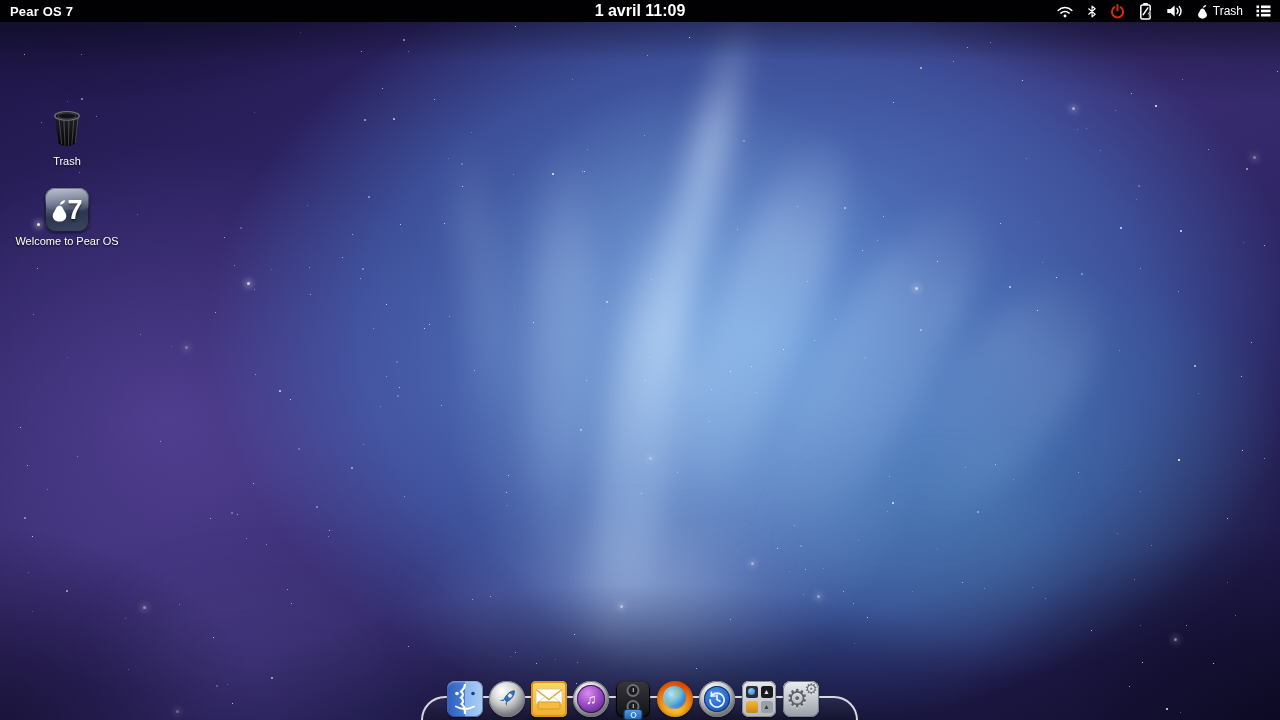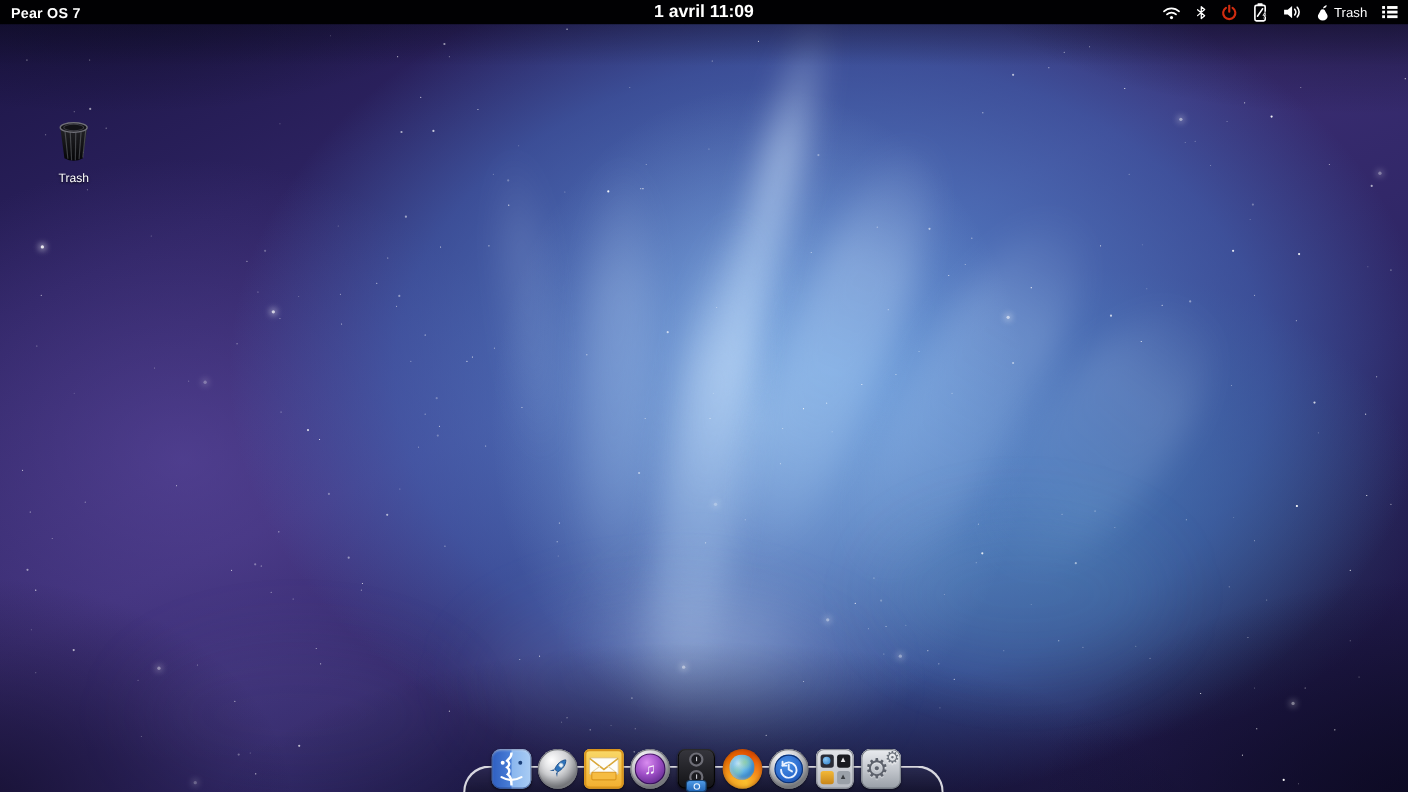--- a/index.html
+++ b/index.html
@@ -470,20 +470,30 @@
           <path d="M21.4 8.7 L19.6 33"></path>
             <path d="M25.5 7 L22.8 31.5"></path>
         </g>
         <ellipse cx="15" cy="5.6" rx="11.6" ry="4.1" fill="#121216" stroke="#707078" stroke-width="1.2"></ellipse>
         <ellipse cx="15" cy="5.6" rx="8.6" ry="2.8" fill="none" stroke="#3c3c44" stroke-width="1"></ellipse>
       </svg>
     </span>
     <div class="desk-label">Trash</div>
   </div>
 
+  <div class="desk-icon di-welcome">
+    <div class="welcome-app">
+      <svg width="17" height="23" viewBox="0 0 12 17" style="position:relative;margin-right:1px;">
+        <path d="M6.3 4.2 C6.6 2.3 8.2 1.1 10.2 1 C9.9 2.9 8.5 4.1 6.3 4.2 Z" fill="#fff"></path>
+        <path d="M6 5 C3.9 5 3.5 6.9 2.7 8.4 C1.9 9.9 1 10.8 1 12.5 C1 14.9 3.2 16.6 6 16.6 C8.8 16.6 11 14.9 11 12.5 C11 10.8 10.1 9.9 9.3 8.4 C8.5 6.9 8.1 5 6 5 Z" fill="#fff"></path>
+      </svg>
+      <span class="welcome-seven">7</span>
+    </div>
+    <div class="desk-label">Welcome to Pear OS</div>
+  </div>
 
   <div class="dock-shape"></div>
   <div class="dock-items">
 
     <button class="di">
       <span class="di-fill finder-bg">
         <svg width="36" height="36" viewBox="0 0 36 36">
           <path d="M18 3 C18 8 15.5 8.6 14 10.6 C16.6 12.2 16.6 14.6 14 16.6 C16.6 18.6 16.6 21 14.6 23 C16.6 24.6 18 26 18 33" stroke="#fff" stroke-width="2.2" fill="none"></path>
           <circle cx="10" cy="12.5" r="1.8" fill="#fff"></circle>
           <circle cx="26" cy="12.5" r="1.8" fill="#1a3f78"></circle>

